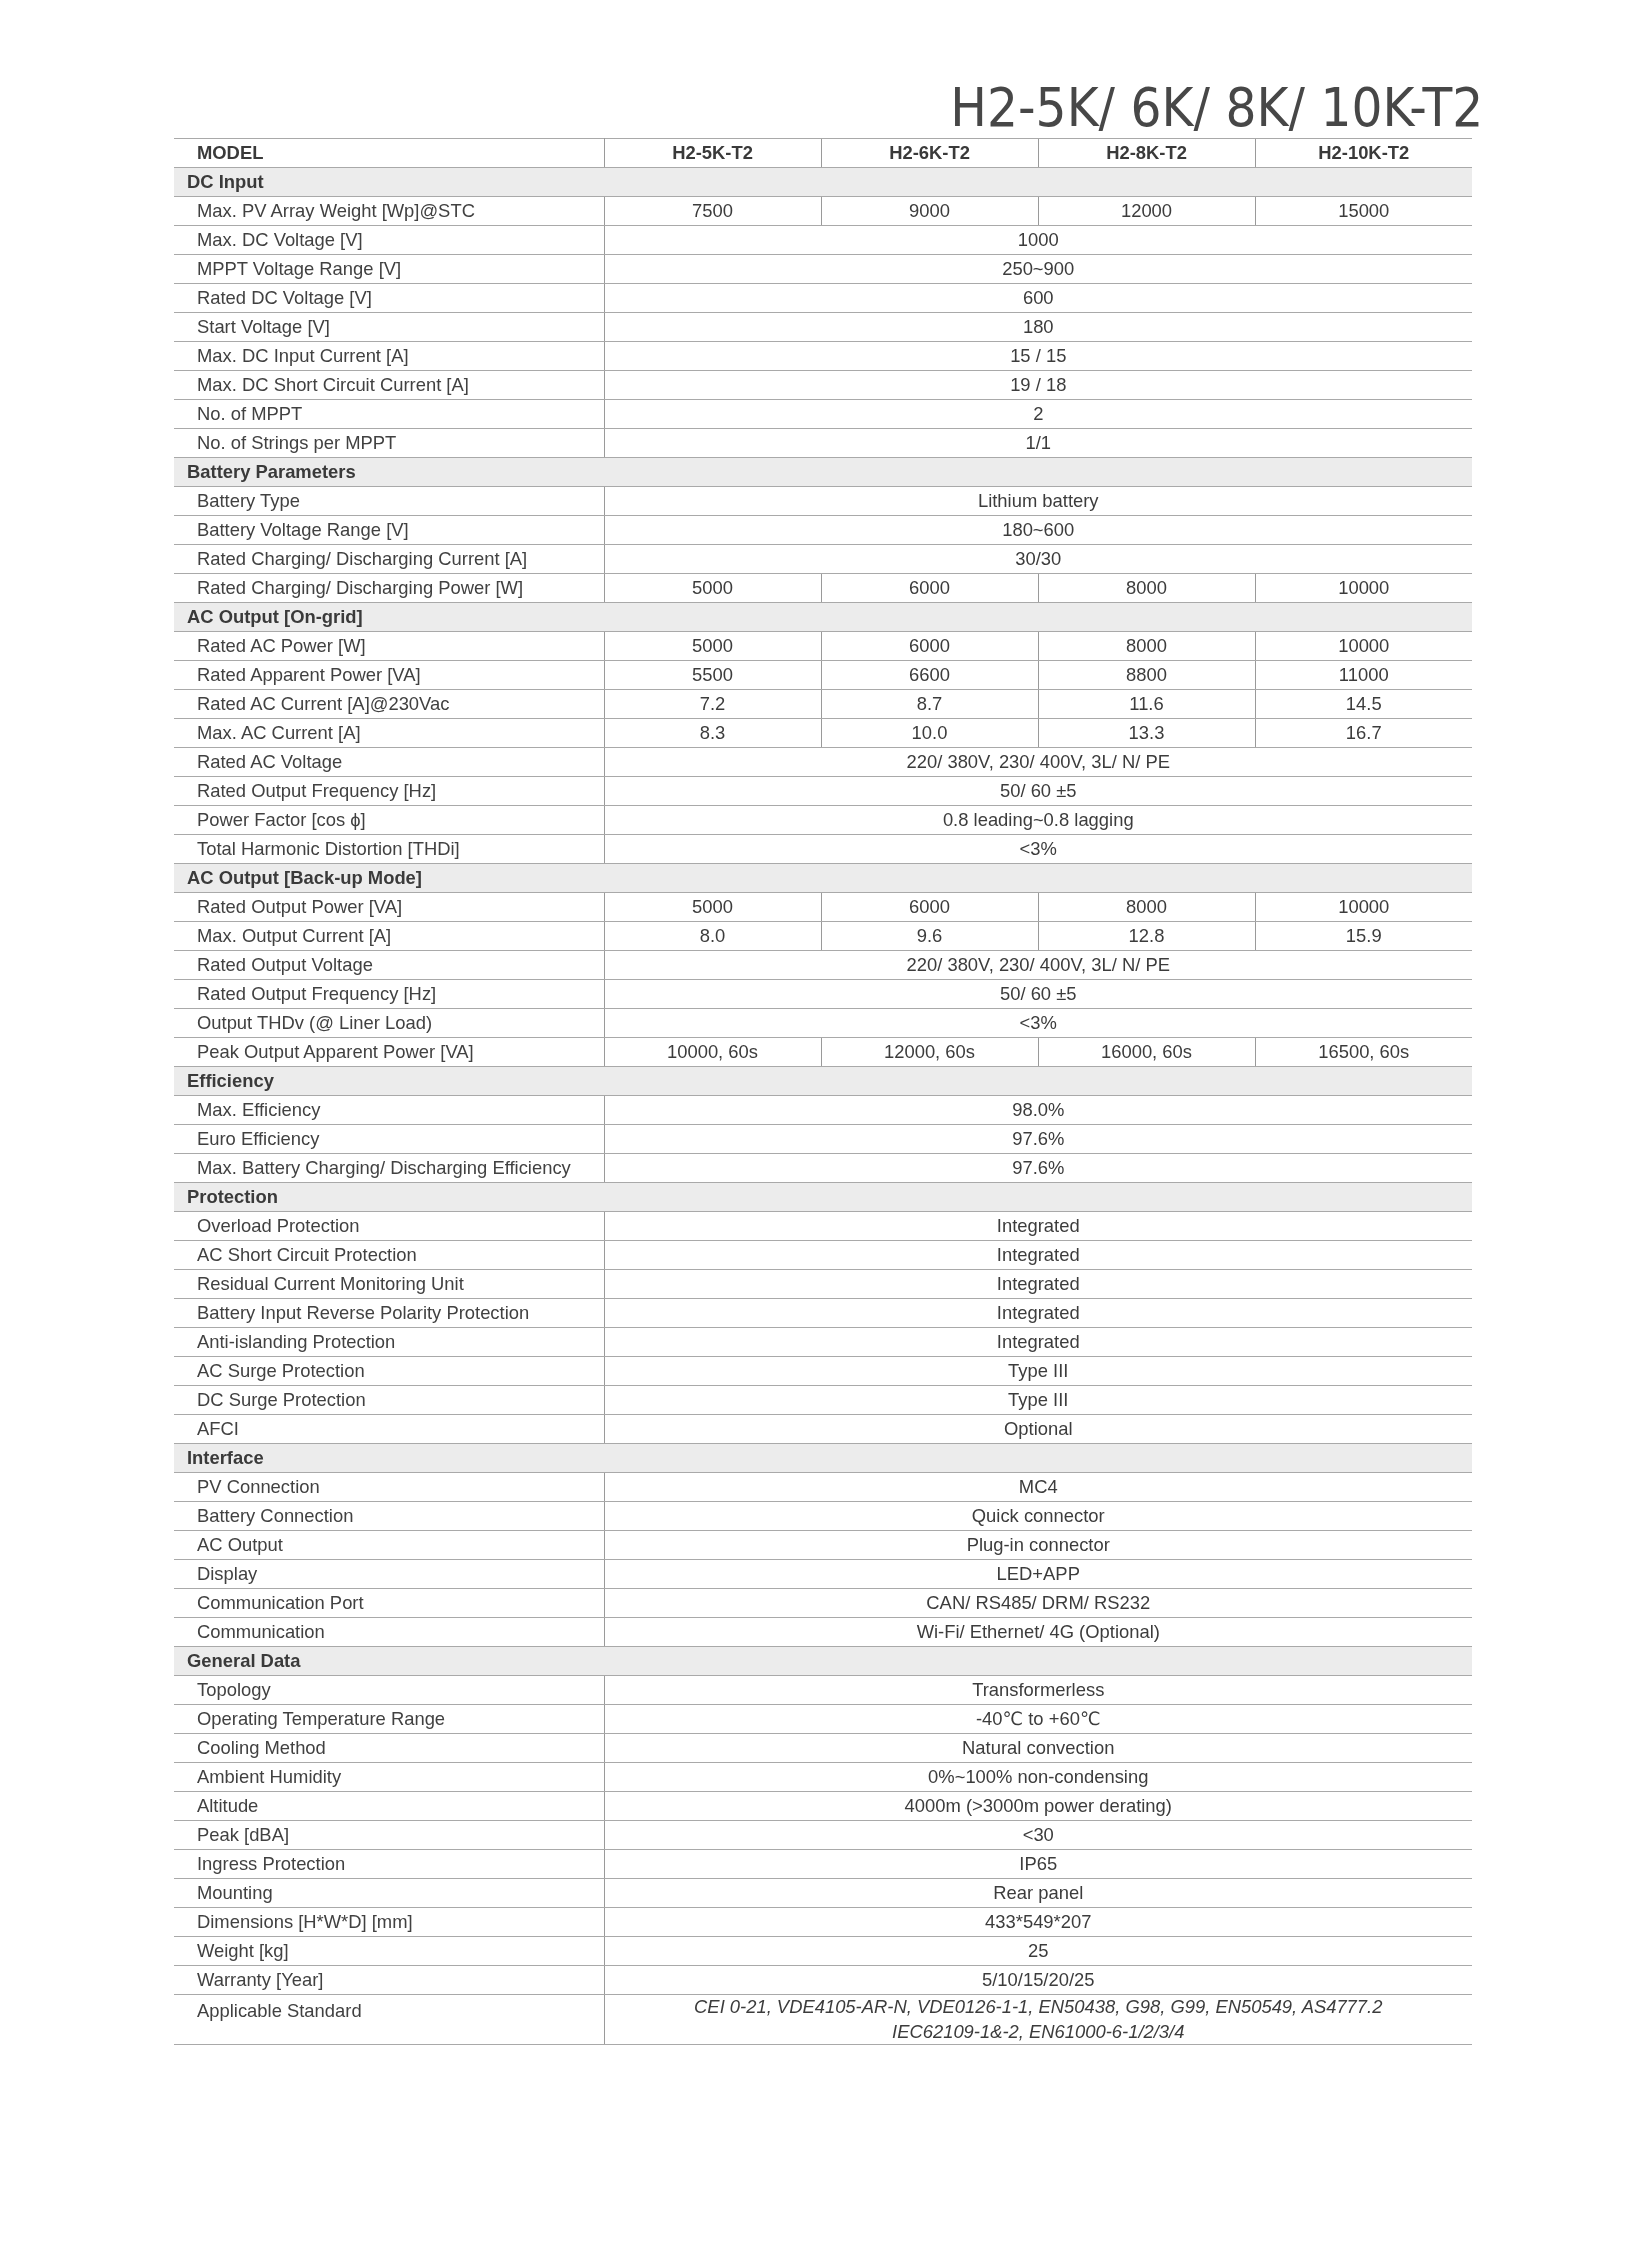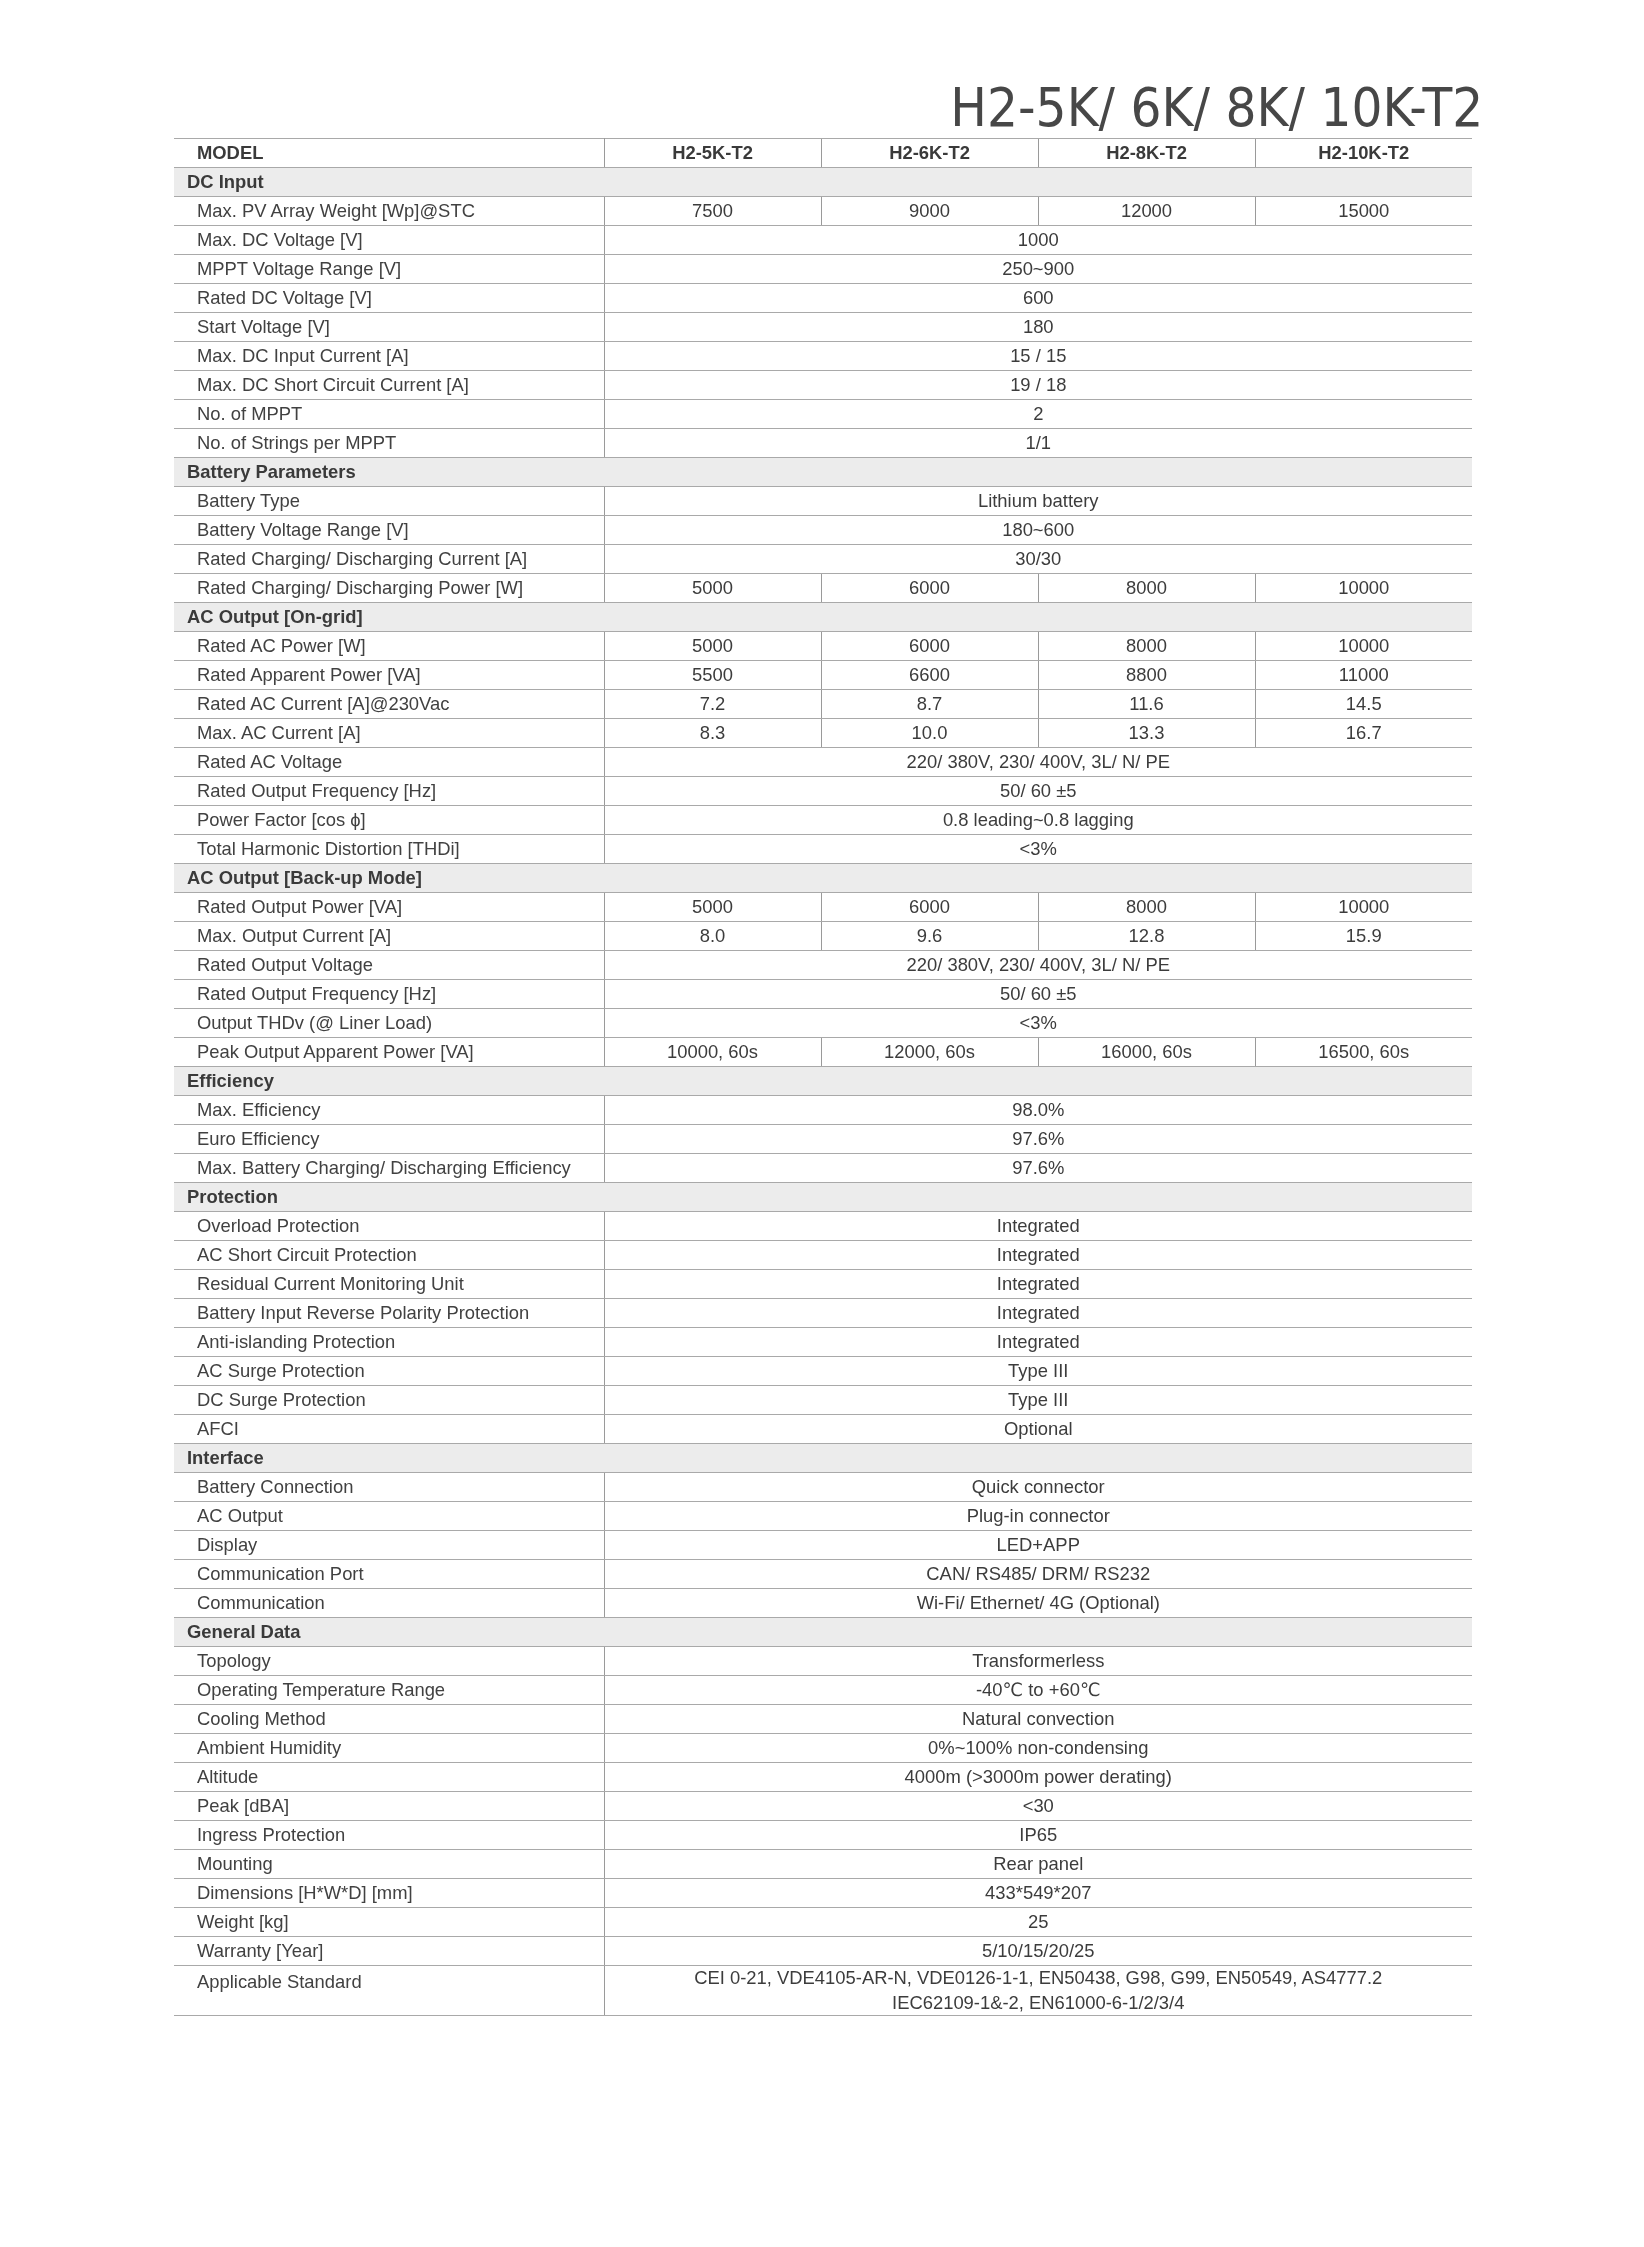--- a/index.html
+++ b/index.html
@@ -18,21 +18,21 @@
     font-size: 18.4px; line-height: 24.6px; vertical-align: middle; white-space: nowrap;
   }
   table.spec .lbl { text-align: left; padding-left: 23px; border-right: 0.9px solid #9a9a9a; color: #414141; }
   table.spec .val { text-align: center; color: #3c3c3c; }
   table.spec .val + .val, table.spec .val.split { border-left: 0.9px solid #9a9a9a; }
   table.spec tr.hdr td { font-weight: 700; color: #3a3a3a; }
   table.spec tr.sec td { background: #ececec; font-weight: 700; color: #3a3a3a; padding-left: 13px; }
   table.spec tr.tall td { height: 46px; }
   table.spec tr.tall td.lbl { vertical-align: top; padding-top: 3.5px; }
   table.spec tr.tall td.val { white-space: normal; line-height: 24.6px; }
-  .std-line { display: block; }
+  .std-line { display: block; font-style: italic; }
 </style>
 </head>
 <body>
 
 <div class="title">H2-5K/ 6K/ 8K/ 10K-T2</div>
 
 <table class="spec">
   <colgroup>
     <col class="c-label">
       <col class="c-val">
@@ -242,20 +242,24 @@
         <td class="val" colspan="4">Type III</td>
       </tr>
       <tr>
         <td class="lbl">AFCI</td>
         <td class="val" colspan="4">Optional</td>
       </tr>
       <tr class="sec">
         <td colspan="5">Interface</td>
       </tr>
       <tr>
+        <td class="lbl">PV Connection</td>
+        <td class="val" colspan="4">MC4</td>
+      </tr>
+      <tr>
         <td class="lbl">Battery Connection</td>
         <td class="val" colspan="4">Quick connector</td>
       </tr>
       <tr>
         <td class="lbl">AC Output</td>
         <td class="val" colspan="4">Plug-in connector</td>
       </tr>
       <tr>
         <td class="lbl">Display</td>
         <td class="val" colspan="4">LED+APP</td>

